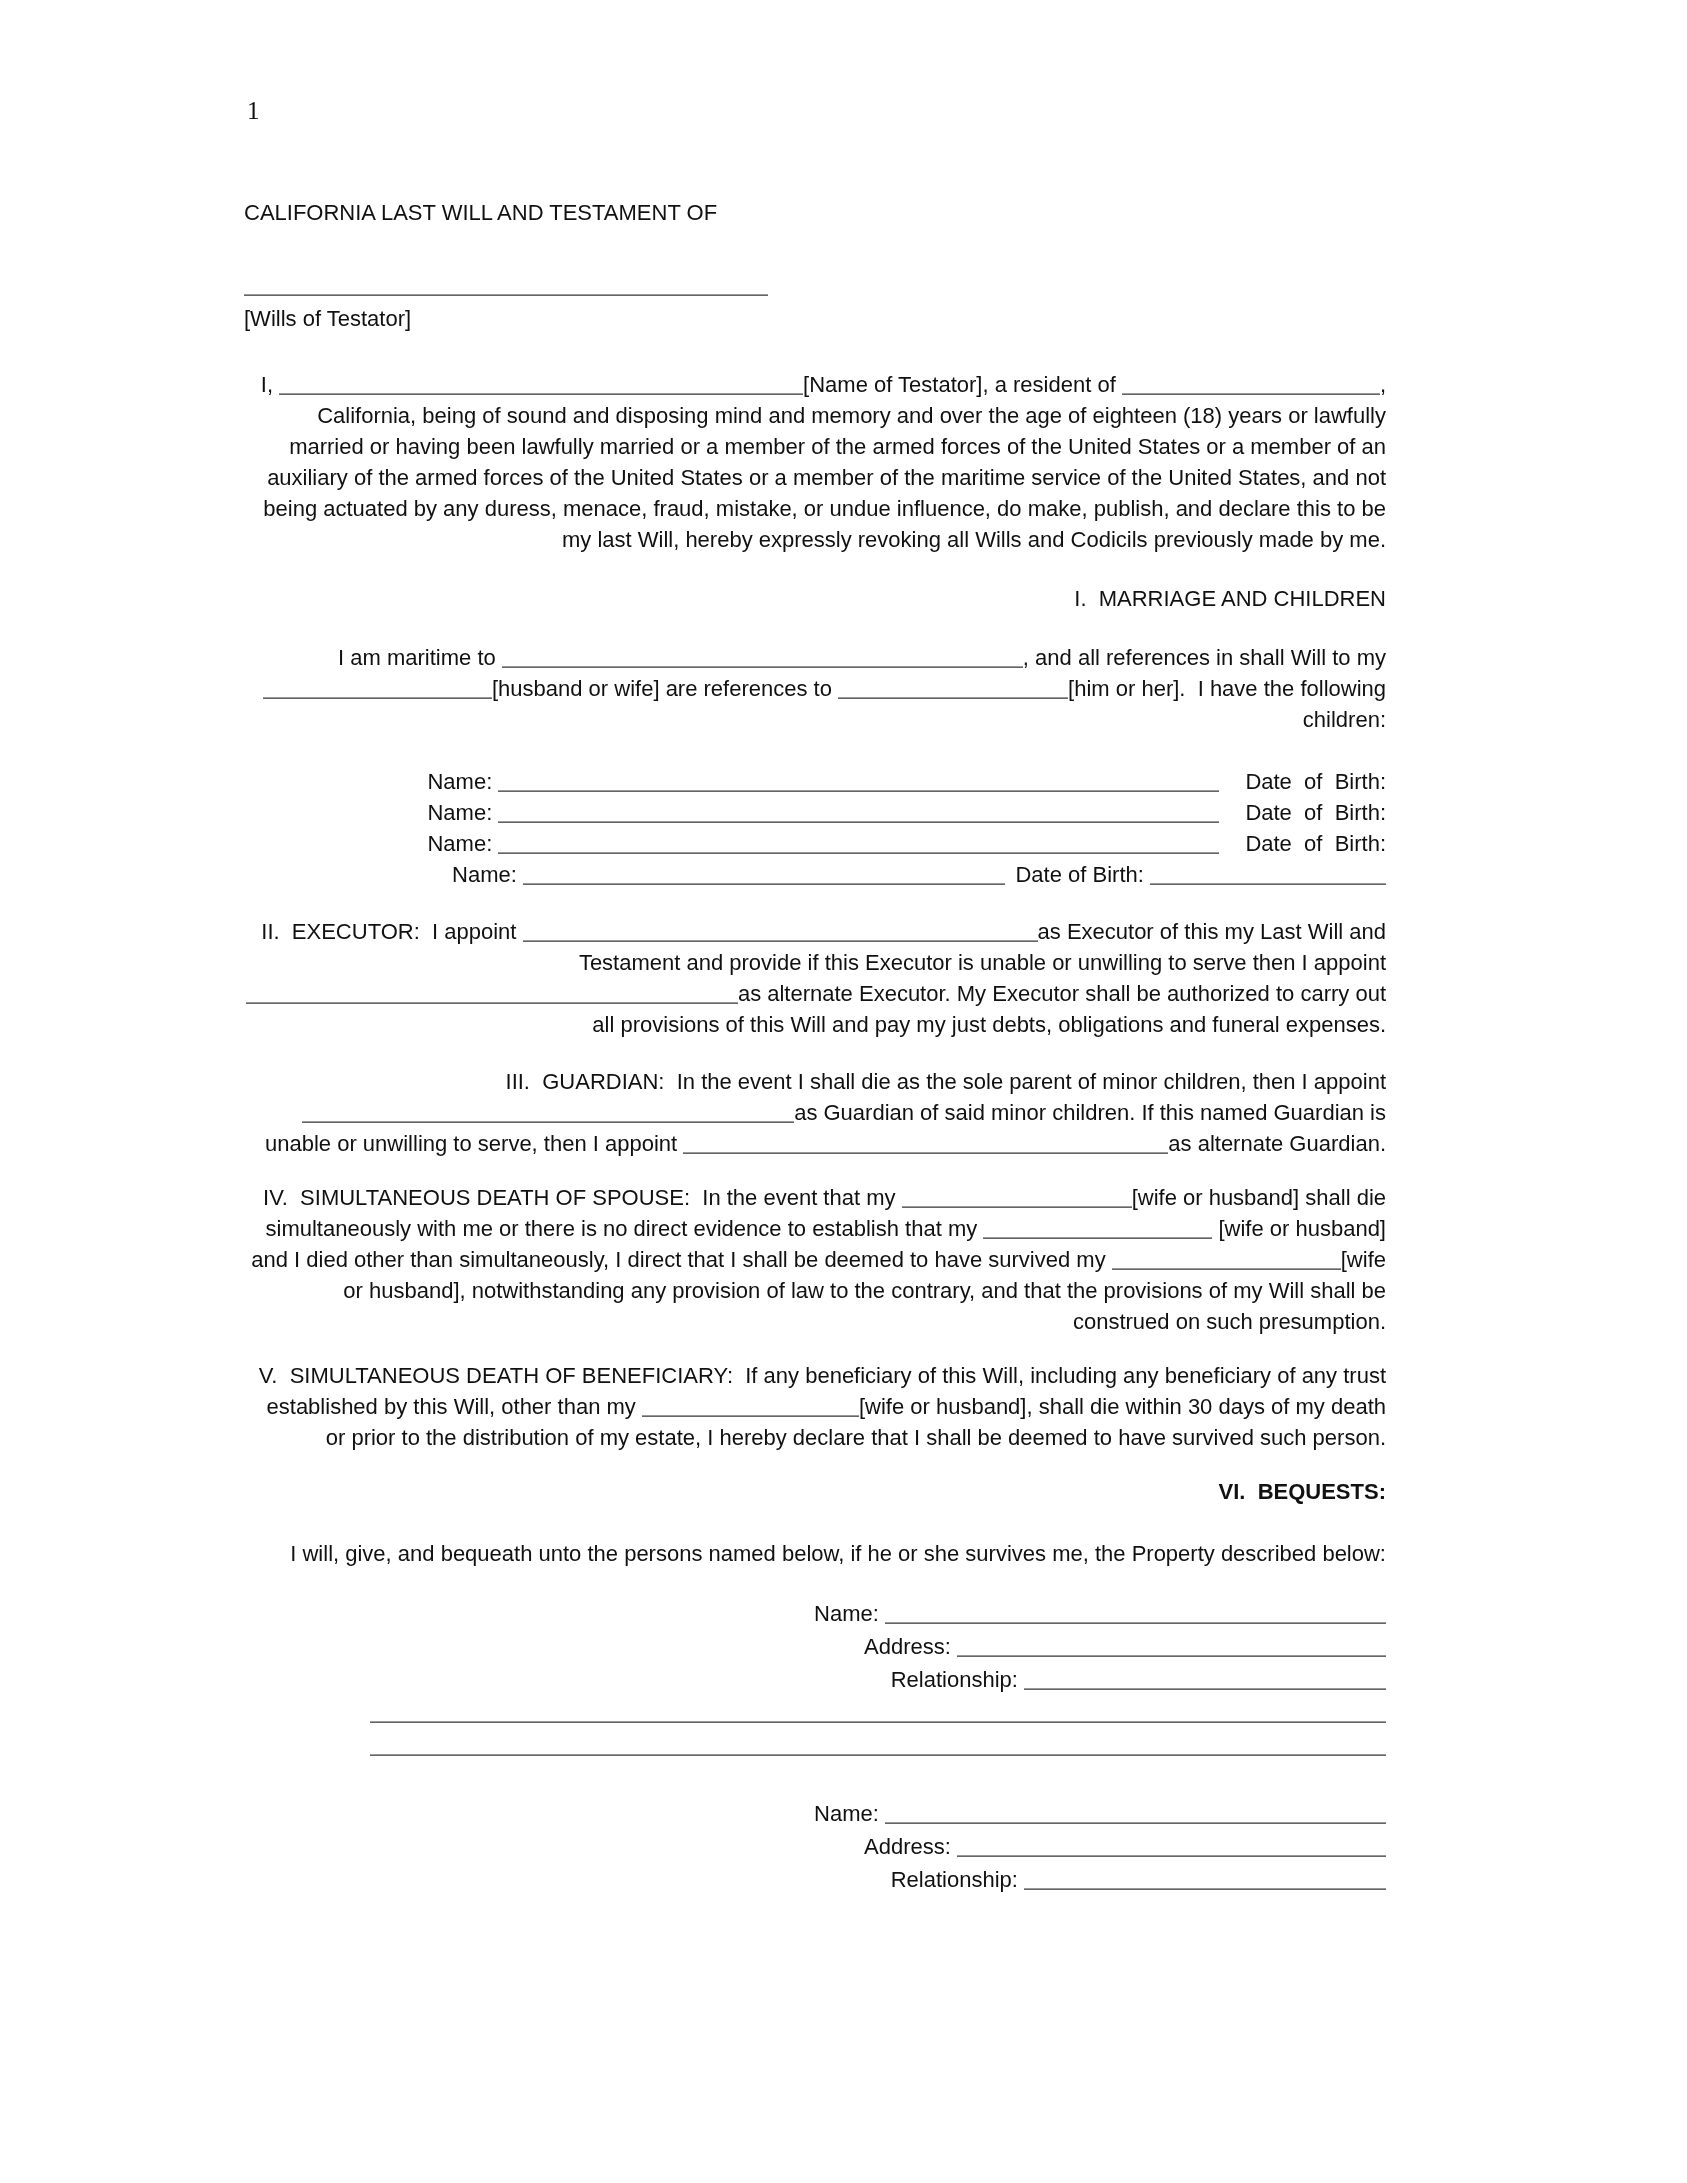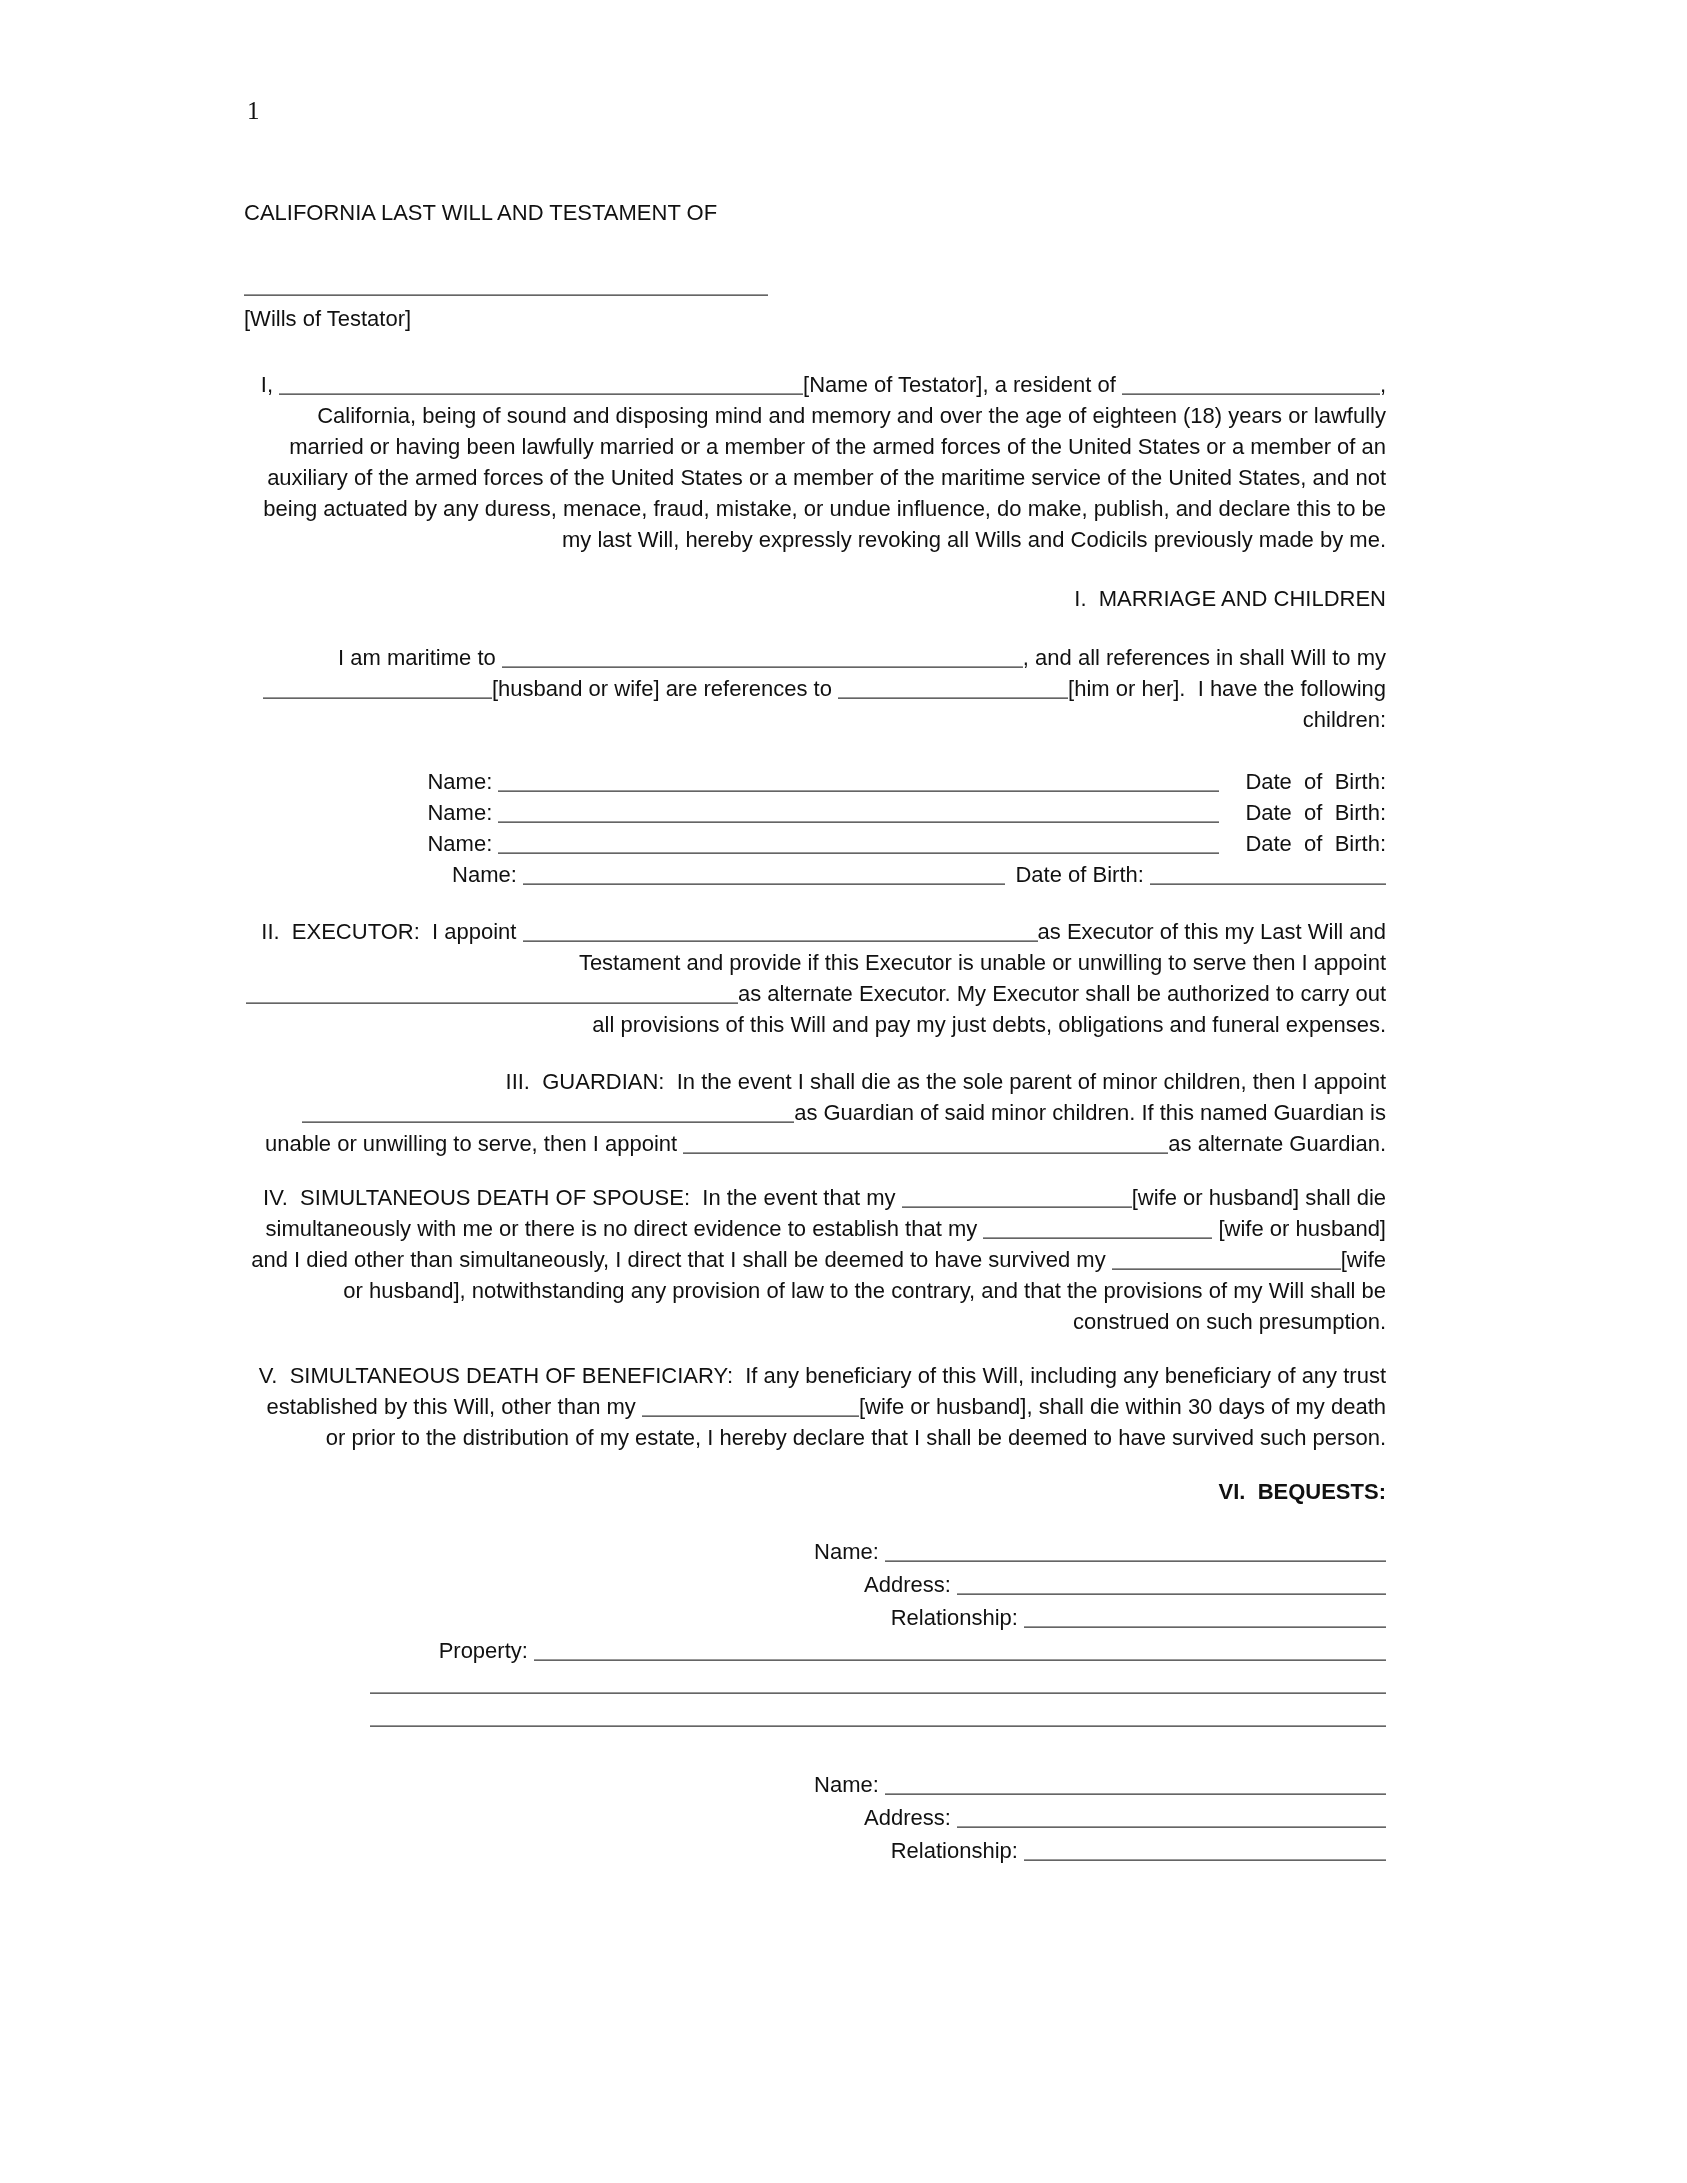--- a/index.html
+++ b/index.html
@@ -55,25 +55,25 @@
         <div class="row"><span>Name: </span><span class="blank" style="width: 721px;"></span><span style="margin-left: 26px;">Date&nbsp; of&nbsp; Birth:</span></div>
         <div class="row"><span>Name: </span><span class="blank" style="width: 721px;"></span><span style="margin-left: 26px;">Date&nbsp; of&nbsp; Birth:</span></div>
         <div class="row"><span>Name: </span><span class="blank" style="width: 721px;"></span><span style="margin-left: 26px;">Date&nbsp; of&nbsp; Birth:</span></div>
         <div class="row"><span>Name: </span><span class="blank" style="width: 482px;"></span><span style="margin-left: 10.5px;">Date of Birth: </span><span class="blank" style="width: 236px;"></span></div>
       </div>
       <div class="block" style="margin-top: 26px;"><span>II.&nbsp; EXECUTOR:&nbsp; I appoint </span><span class="blank" style="width: 515px;"></span><span>as Executor of this my Last Will and Testament and provide if this Executor is unable or unwilling to serve then I appoint </span><span class="blank" style="width: 492px;"></span><span>as alternate Executor. My Executor shall be authorized to carry out all provisions of this Will and pay my just debts, obligations and funeral expenses.</span></div>
       <div class="block" style="margin-top: 26px;"><span>III.&nbsp; GUARDIAN:&nbsp; In the event I shall die as the sole parent of minor children, then I appoint </span><span class="blank" style="width: 492px;"></span><span>as Guardian of said minor children. If this named Guardian is unable or unwilling to serve, then I appoint </span><span class="blank" style="width: 485px;"></span><span>as alternate Guardian.</span></div>
       <div class="block" style="margin-top: 23px;"><span>IV.&nbsp; SIMULTANEOUS DEATH OF SPOUSE:&nbsp; In the event that my </span><span class="blank" style="width: 230px;"></span><span>[wife or husband] shall die simultaneously with me or there is no direct evidence to establish that my </span><span class="blank" style="width: 229px;"></span><span> [wife or husband] and I died other than simultaneously, I direct that I shall be deemed to have survived my </span><span class="blank" style="width: 229px;"></span><span>[wife or husband], notwithstanding any provision of law to the contrary, and that the provisions of my Will shall be construed on such presumption.</span></div>
       <div class="block" style="margin-top: 23px;"><span>V.&nbsp; SIMULTANEOUS DEATH OF BENEFICIARY:&nbsp; If any beneficiary of this Will, including any beneficiary of any trust established by this Will, other than my </span><span class="blank" style="width: 217px;"></span><span>[wife or husband], shall die within 30 days of my death or prior to the distribution of my estate, I hereby declare that I shall be deemed to have survived such person.</span></div>
       <div class="block" style="margin-top: 23px; font-weight: bold;"><span>VI.&nbsp; BEQUESTS:</span></div>
+      <div class="block" style="margin-top: 31px;"><span>I will, give, and bequeath unto the persons named below, if he or she survives me, the Property described below:</span></div>
       <div class="block" style="margin-top: 28px; line-height: 33px;">
         <div class="row"><span>Name: </span><span class="blank" style="width: 501px;"></span></div>
         <div class="row"><span>Address: </span><span class="blank" style="width: 429px;"></span></div>
         <div class="row"><span>Relationship: </span><span class="blank" style="width: 362px;"></span></div>
-        <div class="row"><span>Property: </span><span class="blank" style="width: 852px;"></span></div>
         <div class="row"><span class="blank" style="width: 1016px;"></span></div>
         <div class="row"><span class="blank" style="width: 1016px;"></span></div>
       </div>
       <div class="block" style="margin-top: 35px; line-height: 33px;">
         <div class="row"><span>Name: </span><span class="blank" style="width: 501px;"></span></div>
         <div class="row"><span>Address: </span><span class="blank" style="width: 429px;"></span></div>
         <div class="row"><span>Relationship: </span><span class="blank" style="width: 362px;"></span></div>
       </div>
     </div>
 </div>

